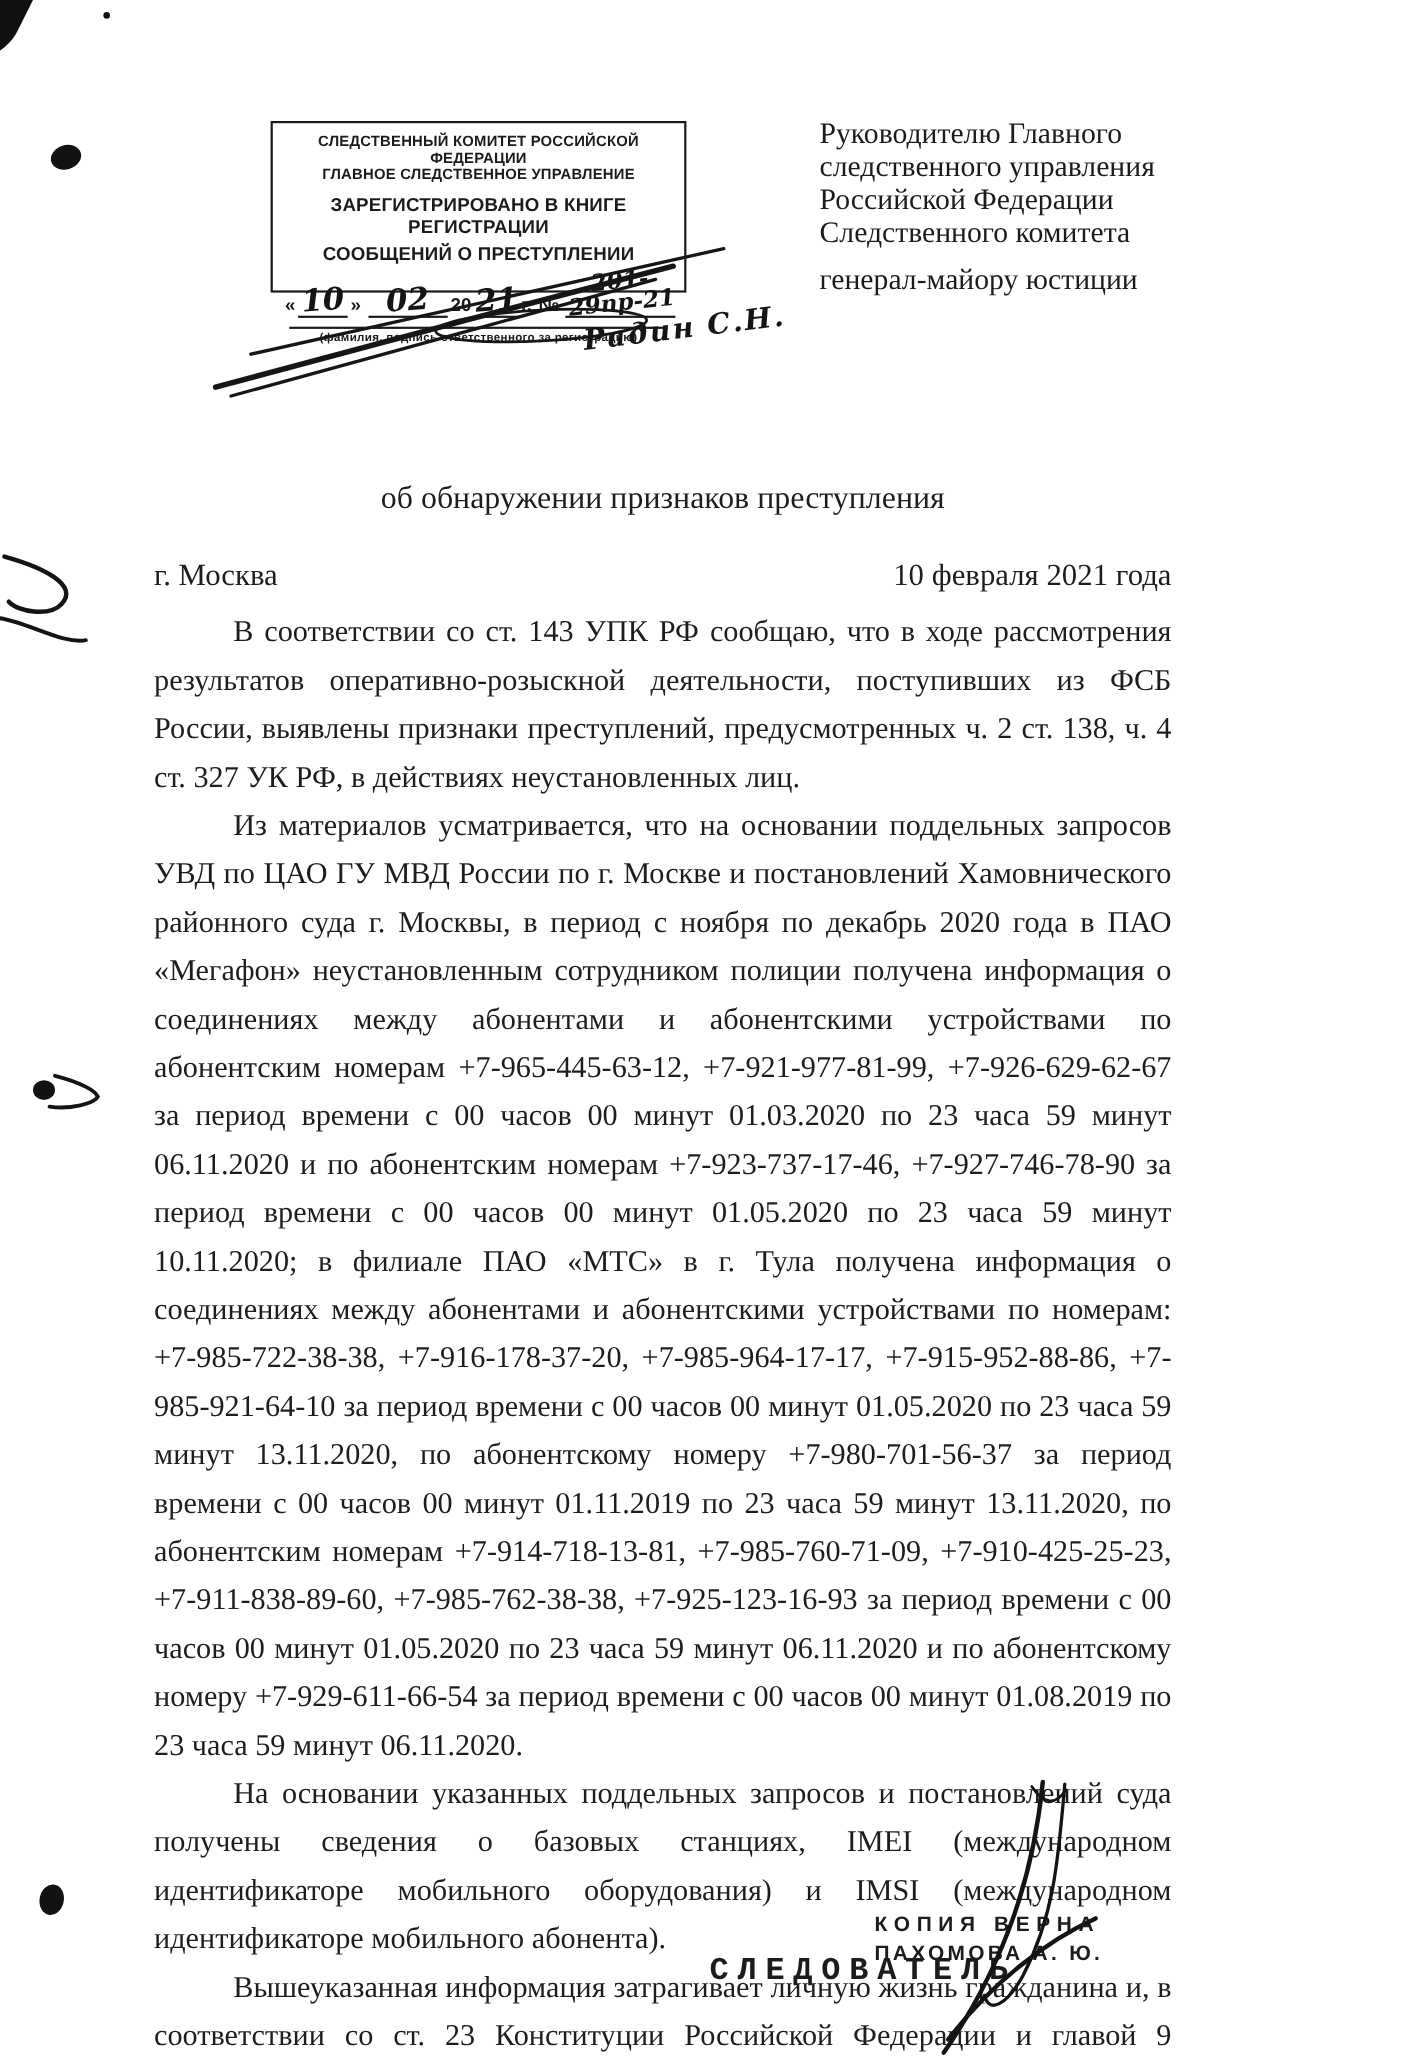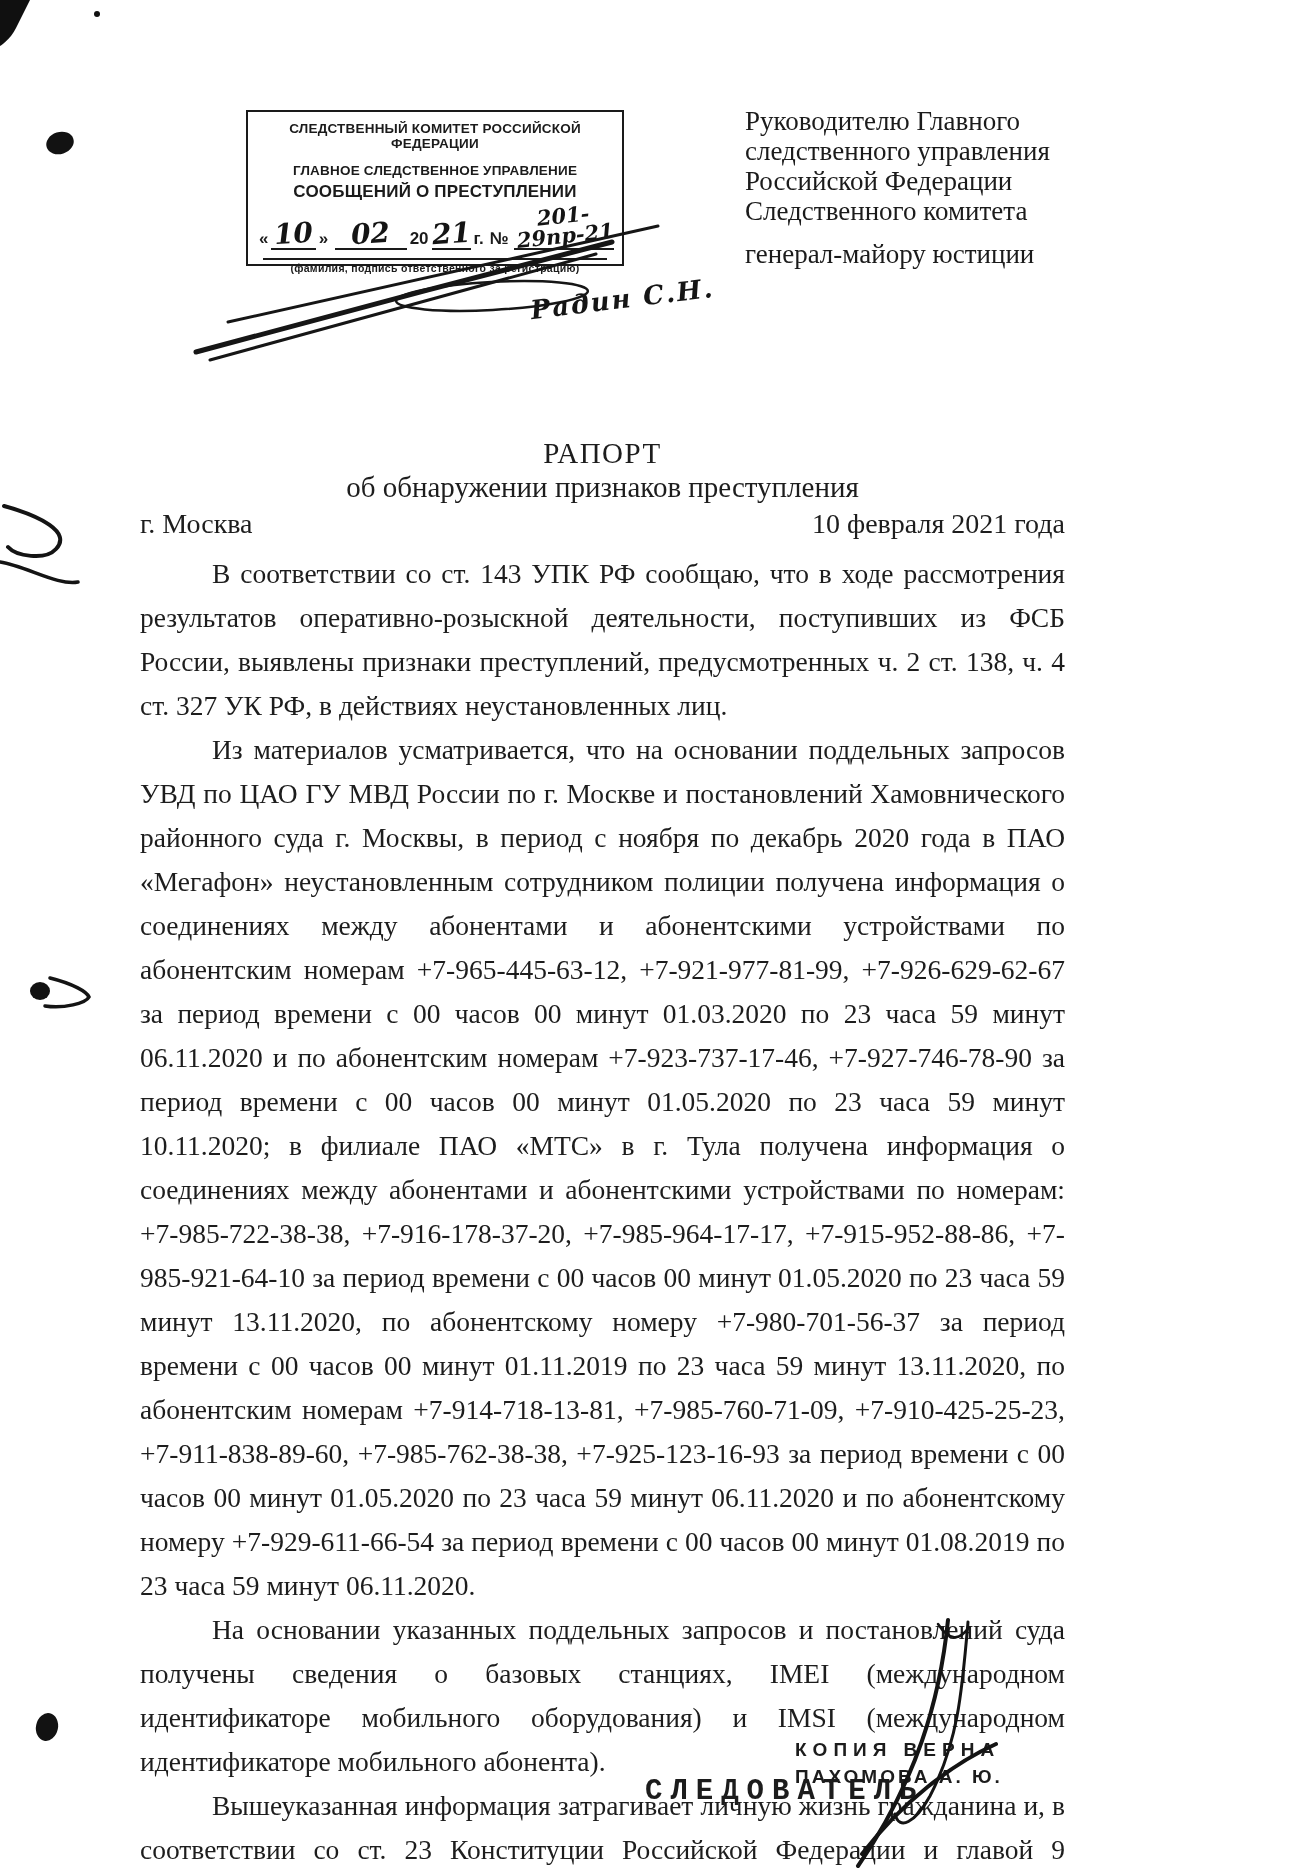--- a/index.html
+++ b/index.html
@@ -16,21 +16,21 @@
   .reg-stamp{
     position:absolute;left:246px;top:110px;width:378px;height:156px;
     border:2px solid #1a1a1a;
     box-sizing:border-box;
     text-align:center;
     font-family:"Liberation Sans", sans-serif;
     font-weight:bold;
     color:#1b1b1b;
   }
   .reg-stamp .org1{font-size:13.5px;margin-top:9px;letter-spacing:.2px;}
-  .reg-stamp .org2{font-size:13.5px;margin-top:12px;letter-spacing:.2px;}
+  .reg-stamp .org2{font-size:13.5px;margin-top:0;letter-spacing:.2px;}
   .reg-stamp .reg1{font-size:17px;margin-top:11px;letter-spacing:.2px;}
   .reg-stamp .reg2{font-size:17px;margin-top:4px;letter-spacing:.2px;}
   .stamp-date-row{
     margin-top:10px;height:38px;
     display:flex;align-items:flex-end;justify-content:flex-start;
     padding:0 8px;font-size:17px;
   }
   .blank{display:inline-block;border-bottom:2px solid #1a1a1a;text-align:center;}
   .blank.day{width:52px;}
   .blank.month{width:84px;margin-left:4px;}
@@ -97,20 +97,21 @@
   }
 </style>
 </head>
 <body>
 
 <div class="page">
 
   <div class="reg-stamp">
     <div class="org1">СЛЕДСТВЕННЫЙ КОМИТЕТ РОССИЙСКОЙ ФЕДЕРАЦИИ</div>
     <div class="org2">ГЛАВНОЕ СЛЕДСТВЕННОЕ УПРАВЛЕНИЕ</div>
+    <div class="reg1">ЗАРЕГИСТРИРОВАНО В КНИГЕ РЕГИСТРАЦИИ</div>
     <div class="reg2">СООБЩЕНИЙ О ПРЕСТУПЛЕНИИ</div>
     <div class="stamp-date-row">
       <span class="pre">«</span>
       <span class="blank day"><span class="hand">10</span></span>
       <span class="pre">»</span>
       <span class="blank month"><span class="hand">02</span></span>
       <span class="pre">20</span>
       <span class="blank year"><span class="hand">21</span></span>
       <span class="pre">г.</span>
       <span class="pre">№</span>
@@ -123,21 +124,20 @@
 
   <div class="addressee">
     <div>Руководителю Главного</div>
     <div>следственного управления</div>
     <div>Российской Федерации</div>
     <div>Следственного комитета</div>
     <div class="rank">генерал-майору юстиции</div>
   </div>
 
   <div class="title-block">
-    <div class="main">РАПОРТ</div>
     <div class="sub">об обнаружении признаков преступления</div>
   </div>
 
   <div class="meta-row">
     <span>г. Москва</span>
     <span>10 февраля 2021 года</span>
   </div>
 
   <div class="body-text">
     <p>В соответствии со ст. 143 УПК РФ сообщаю, что в ходе рассмотрения результатов оперативно-розыскной деятельности, поступивших из ФСБ России, выявлены признаки преступлений, предусмотренных ч. 2 ст. 138, ч. 4 ст. 327 УК РФ, в действиях неустановленных лиц.</p>

